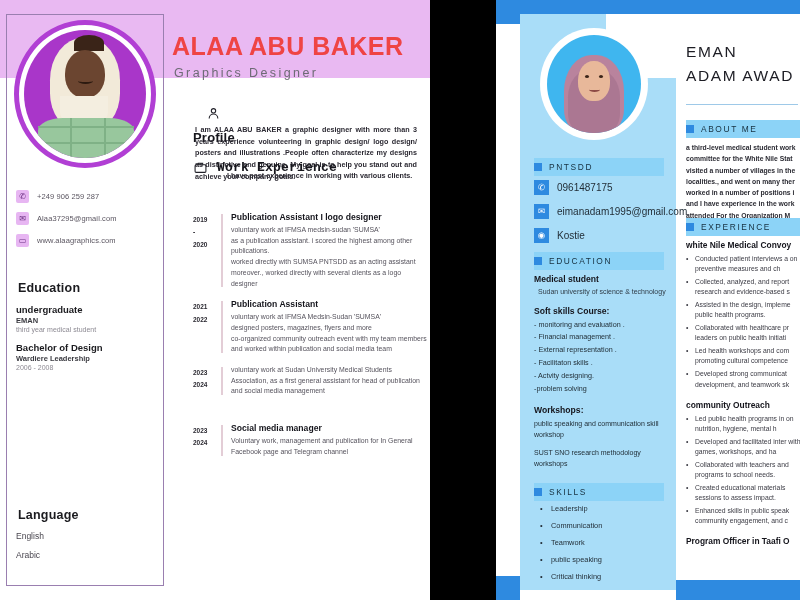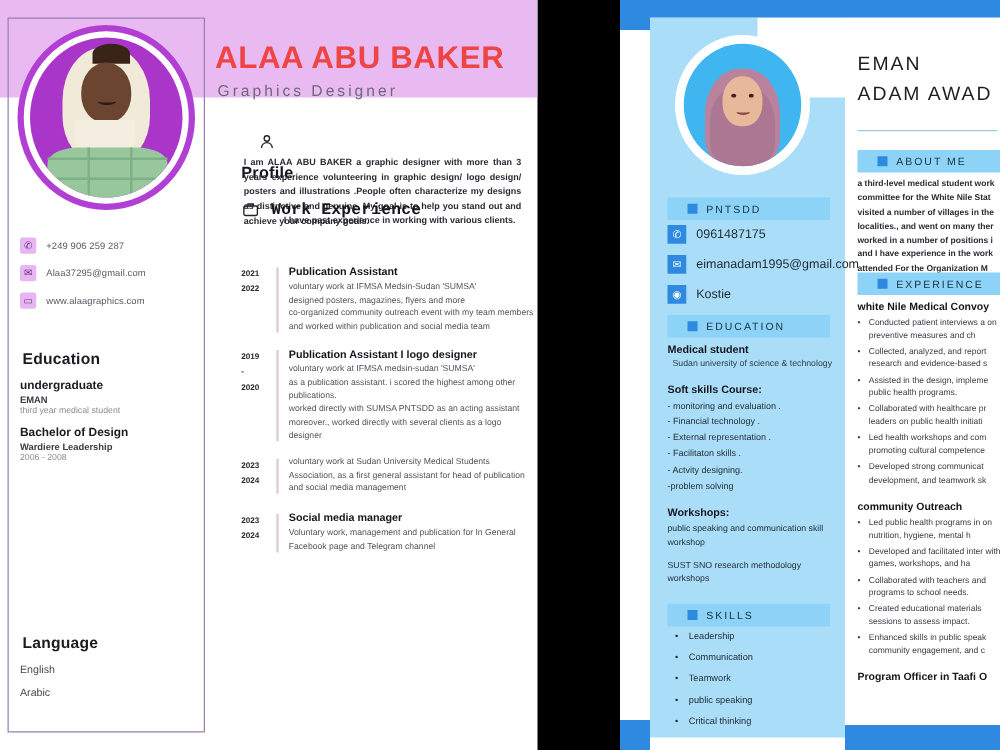--- a/index.html
+++ b/index.html
@@ -172,21 +172,21 @@
   .rp-smile{ position:absolute; left:42px; top:52px; width:11px; height:5px; border-bottom:2px solid #8d4b45; border-radius:0 0 50% 50%; }
 
   .rname {
     position:absolute; left:190px; top:40px; width:118px;
     font-size:15.5px; color:#1d1d24; letter-spacing:1.6px; line-height:1.55;
   }
   .rrule { position:absolute; left:190px; top:104px; width:112px; height:1px; background:#9ec9e8; }
 
   .rsec {
     position:relative; display:flex; align-items:center; gap:7px;
-    background:#8cd3f7; padding:4px 16px;
+    background:#8cd3f7; padding:4px 0;
   }
   .rsec .sq { width:8px; height:8px; background:#2e8ae0; flex:0 0 8px; }
   .rsec .tx { font-size:8.4px; font-weight:500; color:#16303f; letter-spacing:1.6px; }
 
   .rabout-head { position:absolute; left:190px; top:120px; width:114px; }
   .rabout-body {
     position:absolute; left:190px; top:142px; width:120px;
     font-size:6.8px; font-weight:600; color:#2b2b33; line-height:1.66;
   }
   .rexp-head { position:absolute; left:190px; top:218px; width:118px; }
@@ -304,60 +304,60 @@
           <rect x="2" y="7" width="20" height="14" rx="2"></rect>
             <path d="M8 7V4h8v3"></path>
         </svg>
       </span>
       <span class="ttl">Work Experience</span>
     </div>
 
     <div class="timeline">
       <div class="job">
         <div class="job-dates">
-          <div>2021</div>
-          <div>2022</div>
-        </div>
-        <div class="job-rule"></div>
-        <div class="job-main">
-          <div class="job-title">Publication Assistant</div>
-          <div class="job-desc" style="white-space:pre-line">voluntary work at IFMSA Medsin-Sudan 'SUMSA'
-designed posters, magazines, flyers and more
-co-organized community outreach event with my team members and worked within publication and social media team</div>
-        </div>
-      </div>
-
-      <div class="job">
-        <div class="job-dates">
           <div>2019</div>
           <div>-</div>
           <div>2020</div>
         </div>
         <div class="job-rule"></div>
         <div class="job-main">
           <div class="job-title">Publication Assistant I logo designer</div>
           <div class="job-desc" style="white-space:pre-line">voluntary work at IFMSA medsin-sudan 'SUMSA'
 as a publication assistant. i scored the highest among other publications.
 worked directly with SUMSA PNTSDD as an acting assistant
 moreover., worked directly with several clients as a logo designer</div>
         </div>
       </div>
 
       <div class="job">
         <div class="job-dates">
+          <div>2021</div>
+          <div>2022</div>
+        </div>
+        <div class="job-rule"></div>
+        <div class="job-main">
+          <div class="job-title">Publication Assistant</div>
+          <div class="job-desc" style="white-space:pre-line">voluntary work at IFMSA Medsin-Sudan 'SUMSA'
+designed posters, magazines, flyers and more
+co-organized community outreach event with my team members and worked within publication and social media team</div>
+        </div>
+      </div>
+
+      <div class="job">
+        <div class="job-dates">
           <div>2023</div>
           <div>2024</div>
         </div>
         <div class="job-rule"></div>
         <div class="job-main">
           <div class="job-desc" style="white-space:pre-line">voluntary work at Sudan University Medical Students Association, as a first general assistant for head of publication and social media management</div>
         </div>
       </div>
 
-      <div class="job" style="margin-top:12px">
+      <div class="job" style="margin-top:26px">
         <div class="job-dates">
           <div>2023</div>
           <div>2024</div>
         </div>
         <div class="job-rule"></div>
         <div class="job-main">
           <div class="job-title">Social media manager</div>
           <div class="job-desc" style="white-space:pre-line">Voluntary work, management and publication for In General Facebook page and Telegram channel</div>
         </div>
       </div>
@@ -473,21 +473,21 @@
 
     <div class="rsec redu-head">
       <span class="sq"></span>
       <span class="tx">EDUCATION</span>
     </div>
     <div class="redu-body">
       <div class="r-h1">Medical student</div>
       <div class="r-sub">Sudan university of science &amp; technology</div>
       <div class="r-h2">Soft skills Course:</div>
       <div class="r-li">- monitoring and evaluation .</div>
-      <div class="r-li">- Financial technology .</div>
+      <div class="r-li">- Financial management .</div>
       <div class="r-li">- External representation .</div>
       <div class="r-li">- Facilitaton skills .</div>
       <div class="r-li">- Actvity designing.</div>
       <div class="r-li">-problem solving</div>
       <div class="r-h3">Workshops:</div>
       <div class="r-p">public speaking and communication skill workshop</div>
       <div class="r-p">SUST SNO research methodology workshops</div>
     </div>
 
     <div class="rsec rskills-head">

